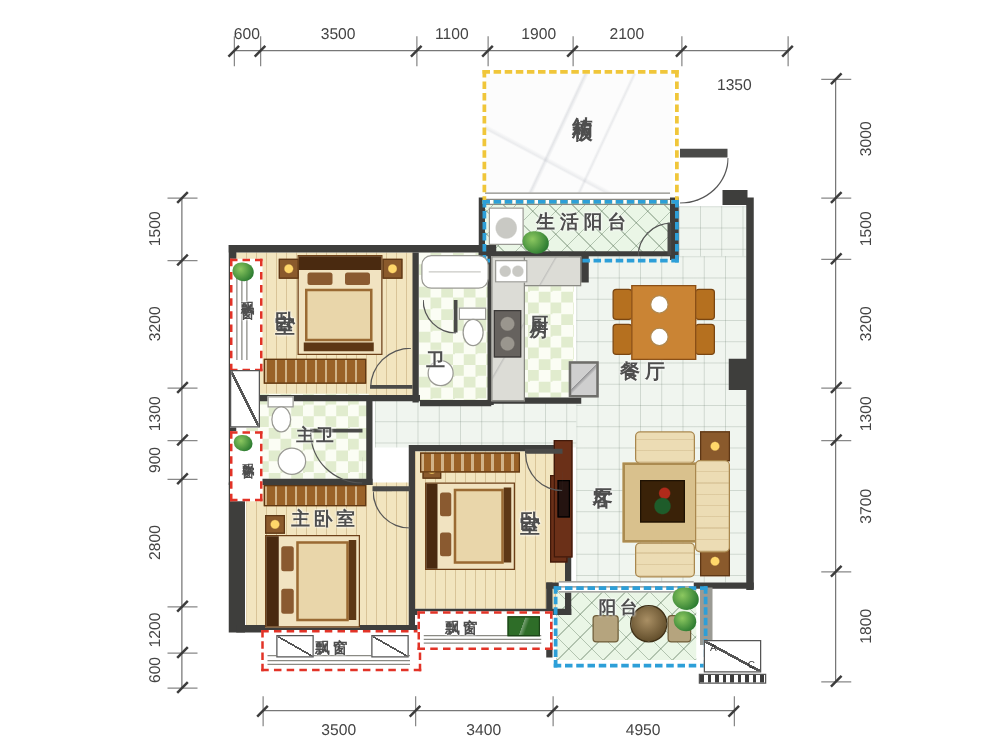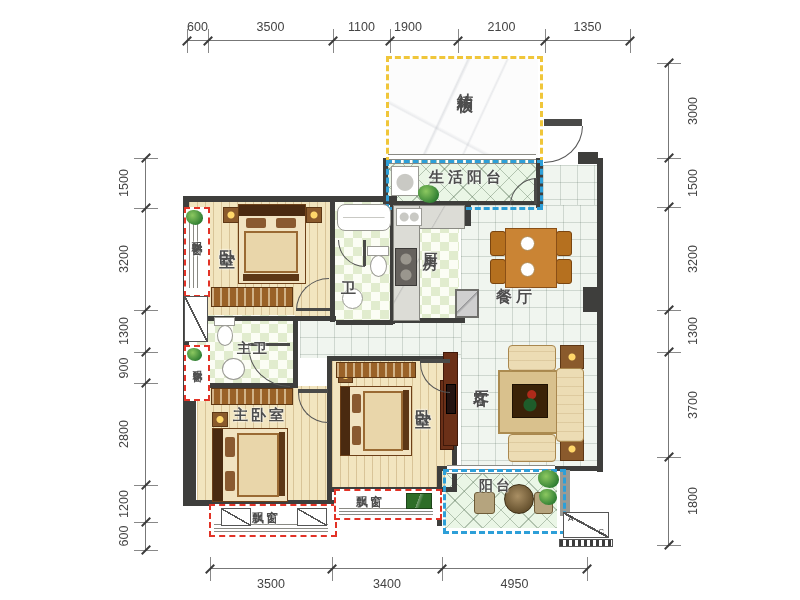--- a/index.html
+++ b/index.html
@@ -91,23 +91,23 @@
       <div class="tick" style="left: 0px;"></div>
       <div class="tick" style="left: 21px;"></div>
       <div class="tick" style="left: 146px;"></div>
       <div class="tick" style="left: 203px;"></div>
       <div class="tick" style="left: 271px;"></div>
       <div class="tick" style="left: 358px;"></div>
       <div class="tick" style="left: 443px;"></div>
       <div class="dim-label" style="left: -19.5px;">600</div>
       <div class="dim-label" style="left: 53.5px;">3500</div>
       <div class="dim-label" style="left: 144.5px;">1100</div>
-      <div class="dim-label" style="left: 191px;">1900</div>
+      <div class="dim-label" style="left: 214px;">1900</div>
       <div class="dim-label" style="left: 284.5px;">2100</div>
-      <div class="dim-label" style="left: 370.5px;">1350</div>
+      <div class="dim-label" style="left: 370.5px; margin-top: 41px;">1350</div>
     </div>
   <div class="dim dim-h dim-bottom abs" style="left: 210px; top: 568px; width: 377px;">
       <div class="tick" style="left: 0px;"></div>
       <div class="tick" style="left: 122px;"></div>
       <div class="tick" style="left: 232px;"></div>
       <div class="tick" style="left: 377px;"></div>
       <div class="dim-label" style="left: 31px;">3500</div>
       <div class="dim-label" style="left: 147px;">3400</div>
       <div class="dim-label" style="left: 274.5px;">4950</div>
     </div>

